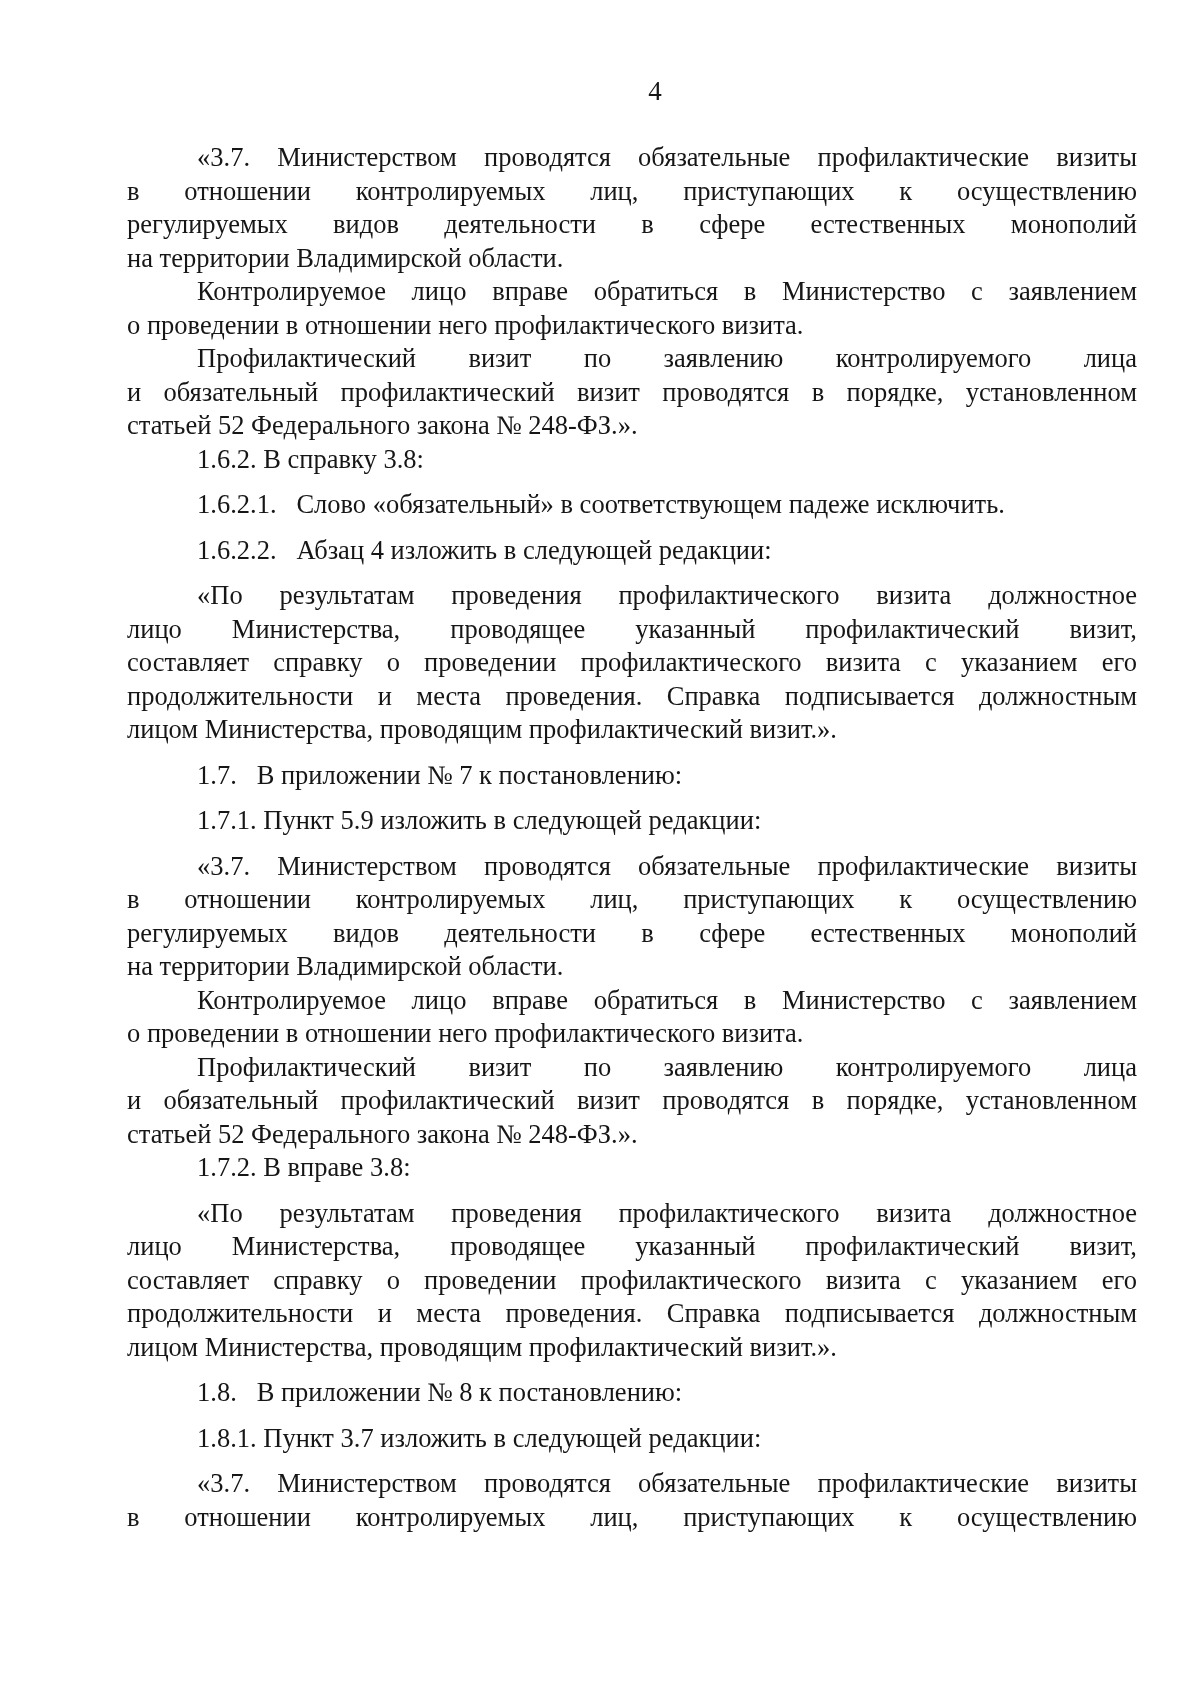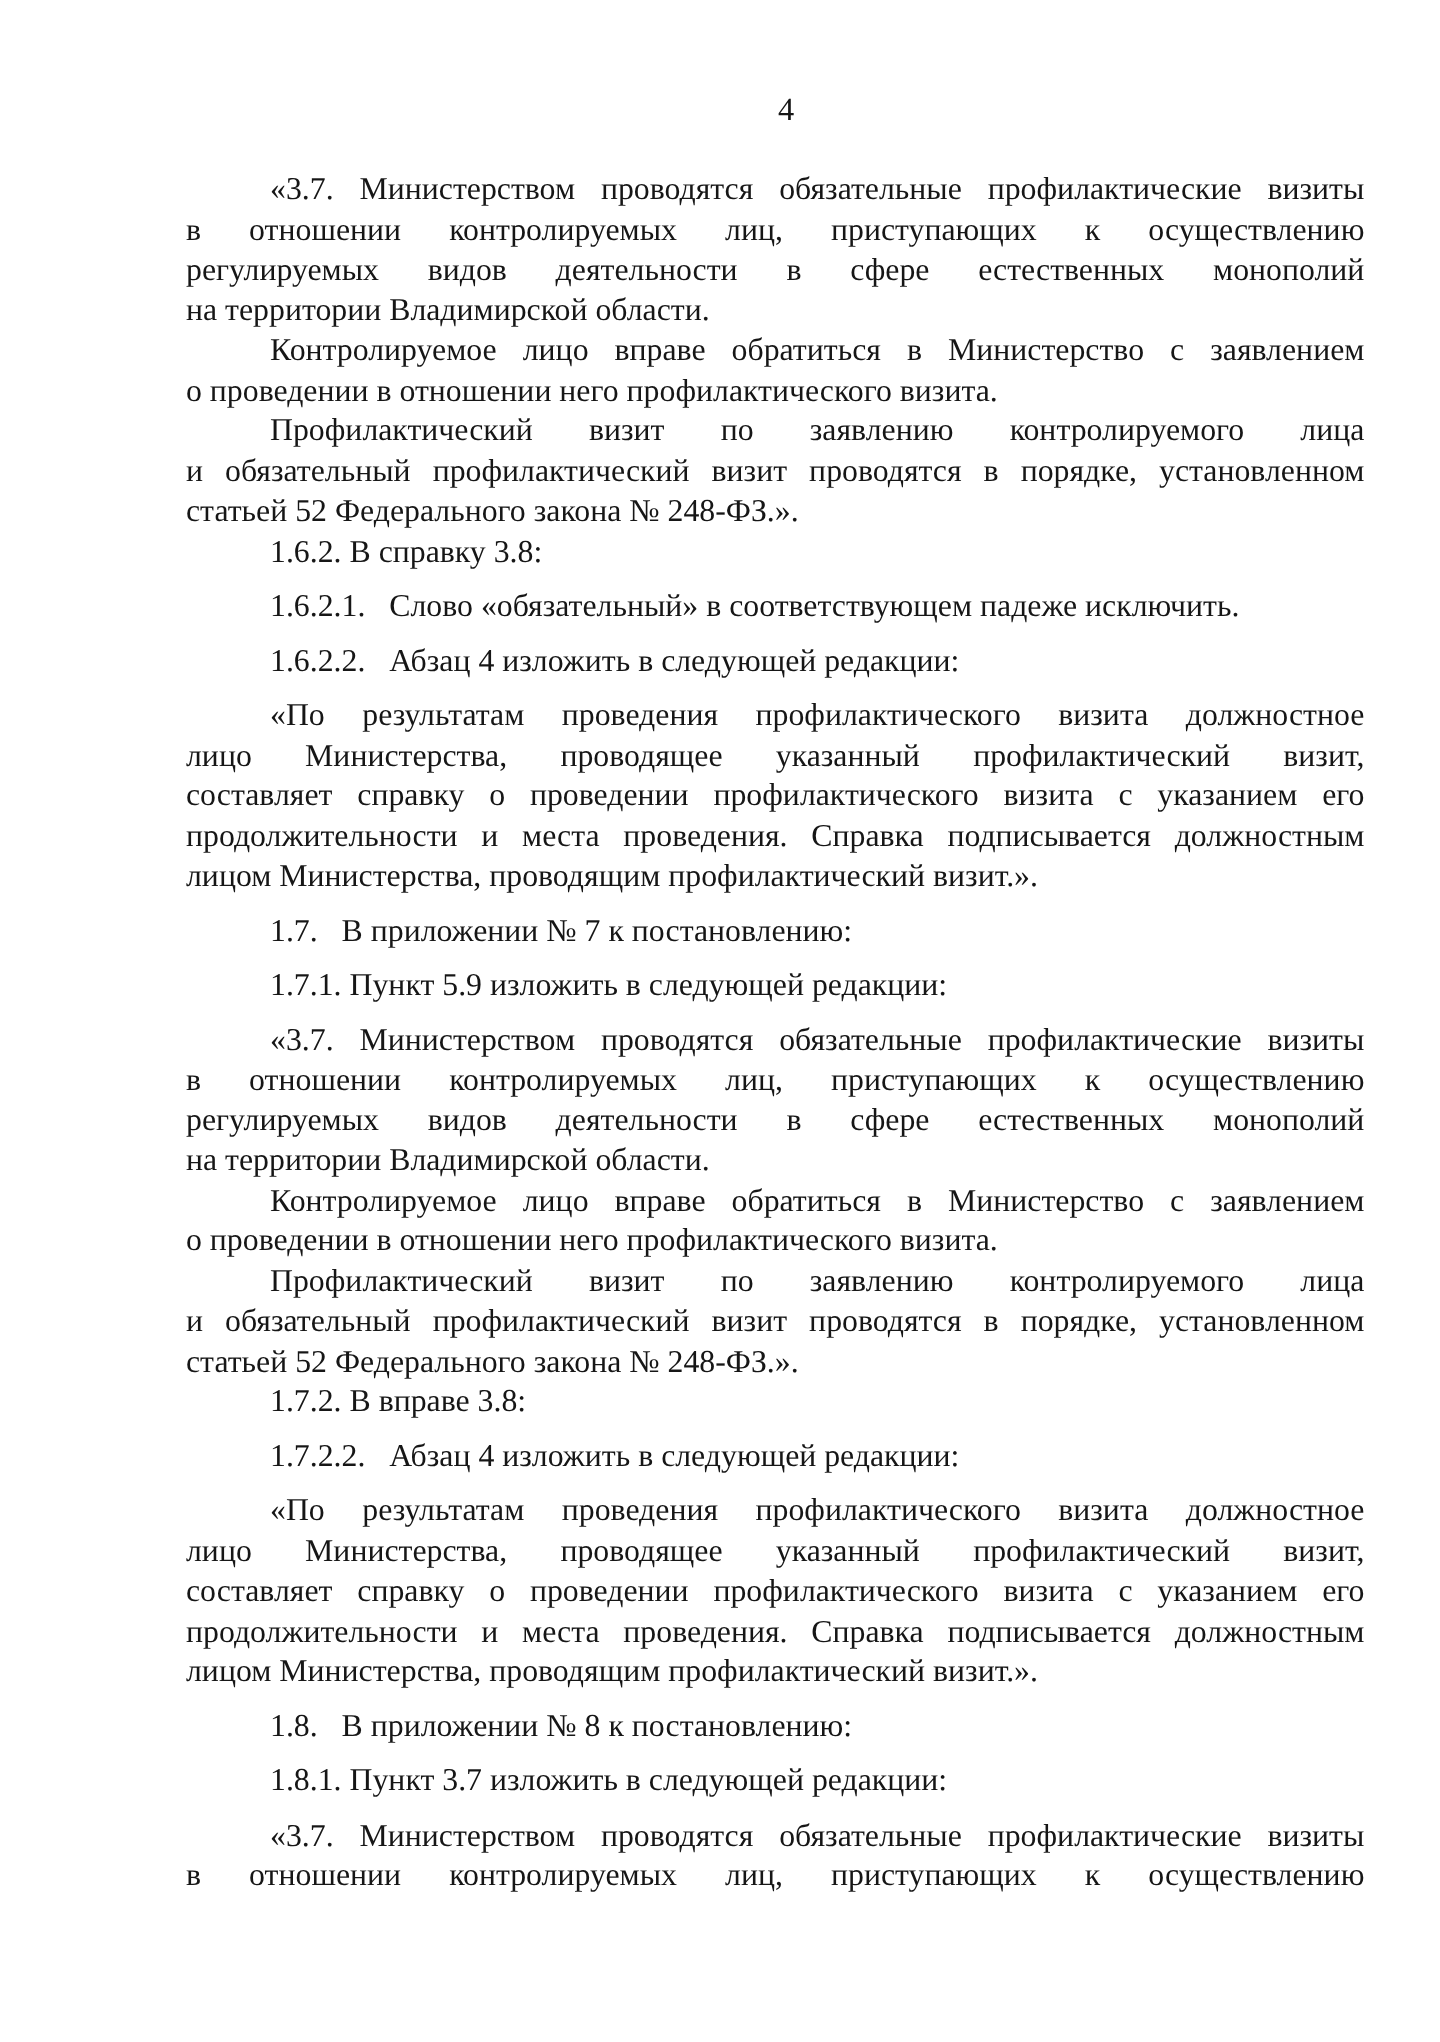--- a/index.html
+++ b/index.html
@@ -29,21 +29,20 @@
     width: 1010px;
   }
   .block { margin: 0; }
   .block.sb { margin-top: 12px; }
   .line {
     font-size: 26.5px;
     line-height: 33.5px;
     height: 33.5px;
     white-space: pre-wrap;
     text-align: left;
-    margin-left: 28px;
   }
   .line.j {
     text-align: justify;
     text-align-last: justify;
     text-justify: inter-word;
   }
   .line.ind { text-indent: 70px; }
 </style>
 </head>
 <body>
@@ -100,23 +99,20 @@
       </div>
       <div class="block">
         <div class="line j ind">Профилактический визит по заявлению контролируемого лица</div>
         <div class="line j">и обязательный профилактический визит проводятся в порядке, установленном</div>
         <div class="line">статьей 52 Федерального закона № 248-ФЗ.».</div>
       </div>
       <div class="block">
         <div class="line ind">1.7.2. В вправе 3.8:</div>
       </div>
       <div class="block sb">
-        <div class="line ind">1.7.2.2.&nbsp;&nbsp; Абзац 4 изложить в следующей редакции:</div>
-      </div>
-      <div class="block sb">
         <div class="line j ind">«По результатам проведения профилактического визита должностное</div>
         <div class="line j">лицо Министерства, проводящее указанный профилактический визит,</div>
         <div class="line j">составляет справку о проведении профилактического визита с указанием его</div>
         <div class="line j">продолжительности и места проведения. Справка подписывается должностным</div>
         <div class="line">лицом Министерства, проводящим профилактический визит.».</div>
       </div>
       <div class="block sb">
         <div class="line ind">1.8.&nbsp;&nbsp; В приложении № 8 к постановлению:</div>
       </div>
       <div class="block sb">

